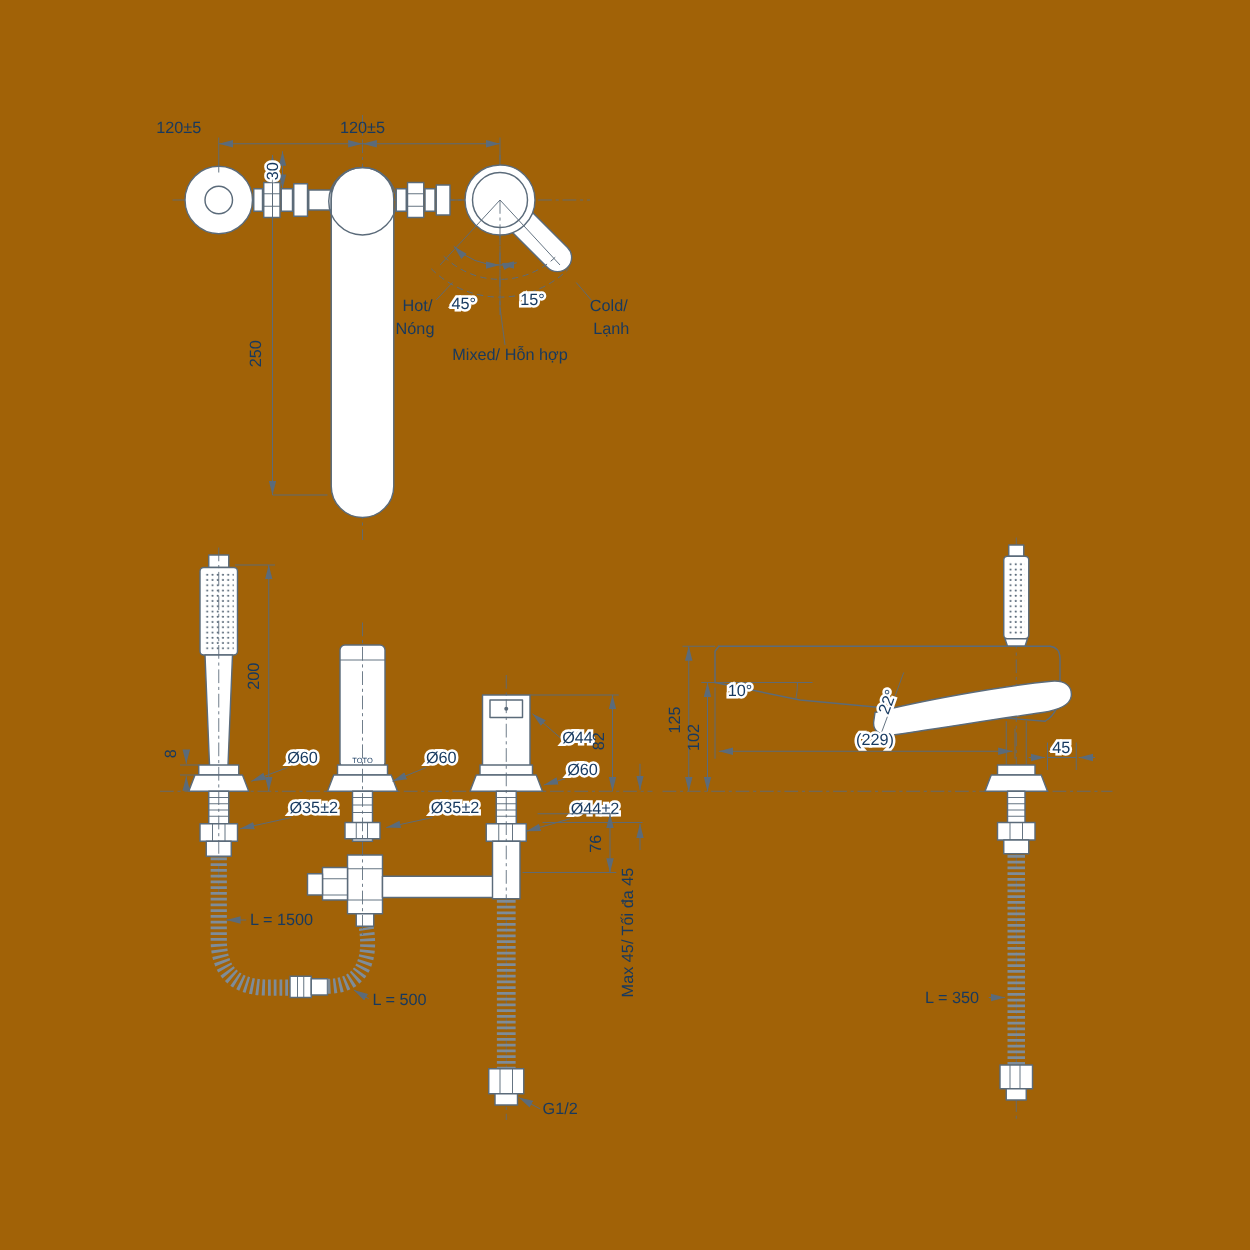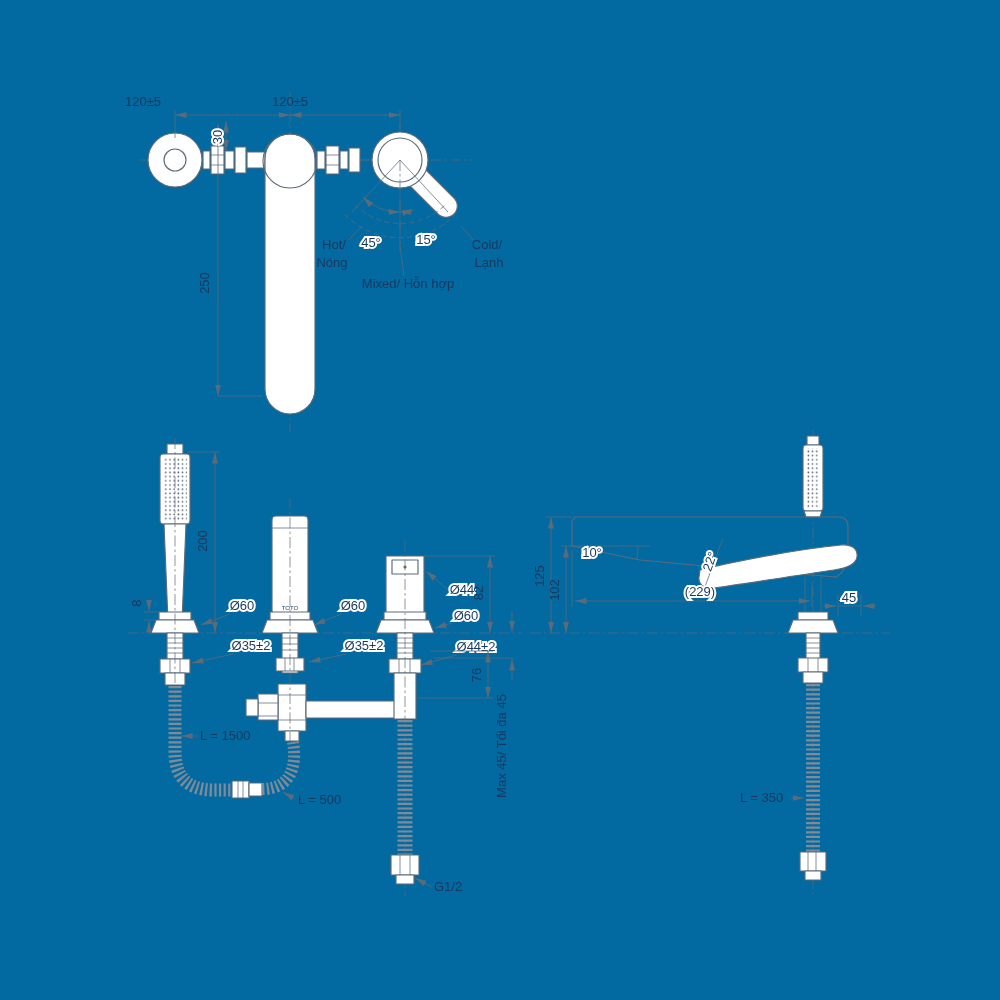--- a/index.html
+++ b/index.html
@@ -1,16 +1,16 @@
 <!DOCTYPE html>
 <html><head>
 <meta charset="utf-8">
 <style>
   html,body{margin:0;padding:0;background:#ffffff;}
-  .stage{width:1000px;height:1000px;background:#0369a1;position:relative;overflow:hidden;
+  .stage{width:1000px;height:1000px;background:#a16207;position:relative;overflow:hidden;
          font-family:"Liberation Sans",sans-serif;}
   svg{display:block;}
   svg text{fill:#17395f;font-size:13px;font-family:"Liberation Sans",sans-serif;}
   .outline{stroke:#5b6b7a;stroke-width:1.15;fill:none;stroke-linejoin:round;stroke-linecap:round;}
   .fillw{fill:#ffffff;}
   .thin{stroke:#5b6b7a;stroke-width:.75;fill:none;}
   .center{stroke:#5b6b7a;stroke-width:.7;fill:none;stroke-dasharray:11 3 2.5 3;}
   .dash{stroke:#5b6b7a;stroke-width:.8;fill:none;stroke-dasharray:5 3.5;}
   .dim{stroke:#5b6b7a;stroke-width:.8;fill:none;marker-start:url(#ar);marker-end:url(#ar);}
   .dime{stroke:#5b6b7a;stroke-width:.8;fill:none;marker-end:url(#ar);}

